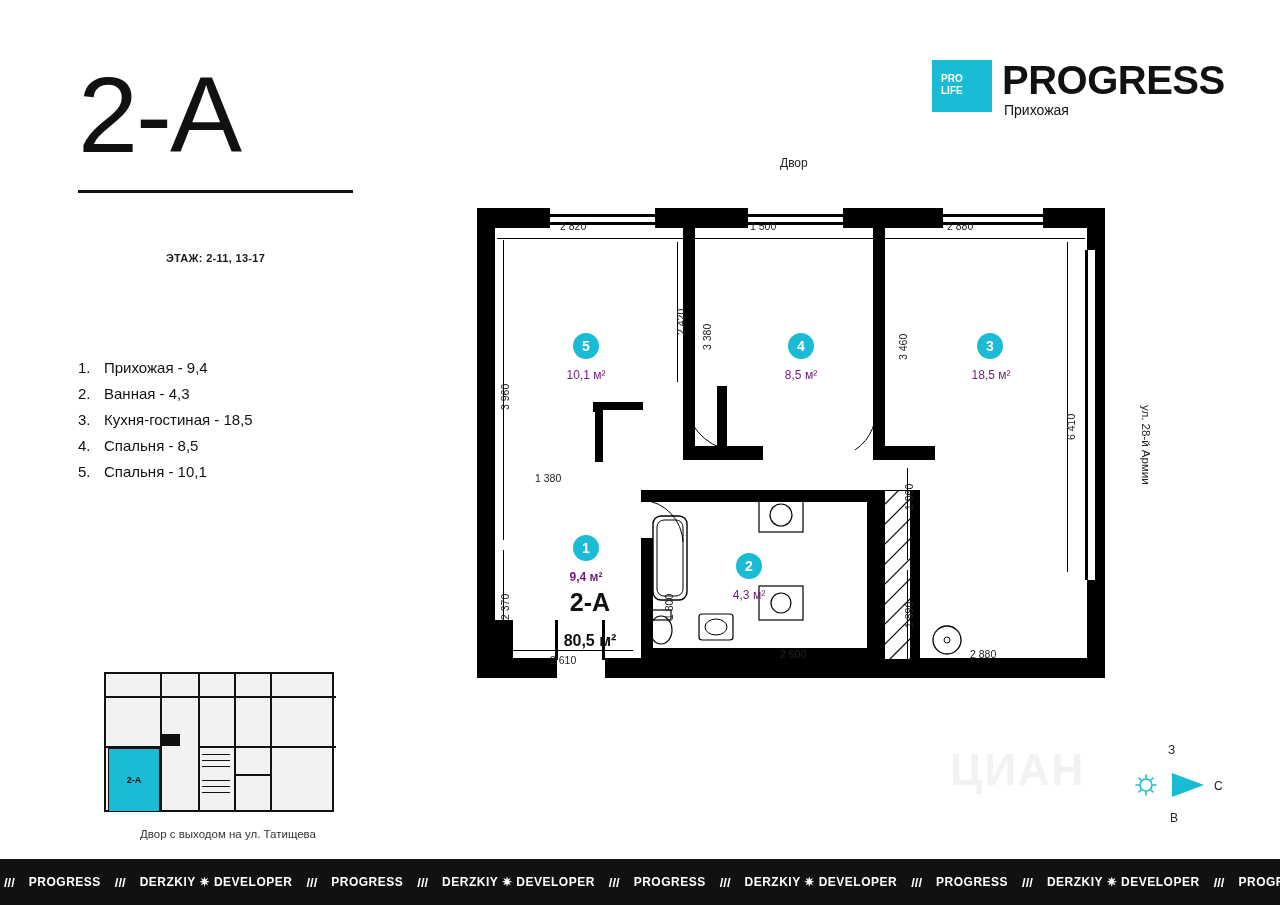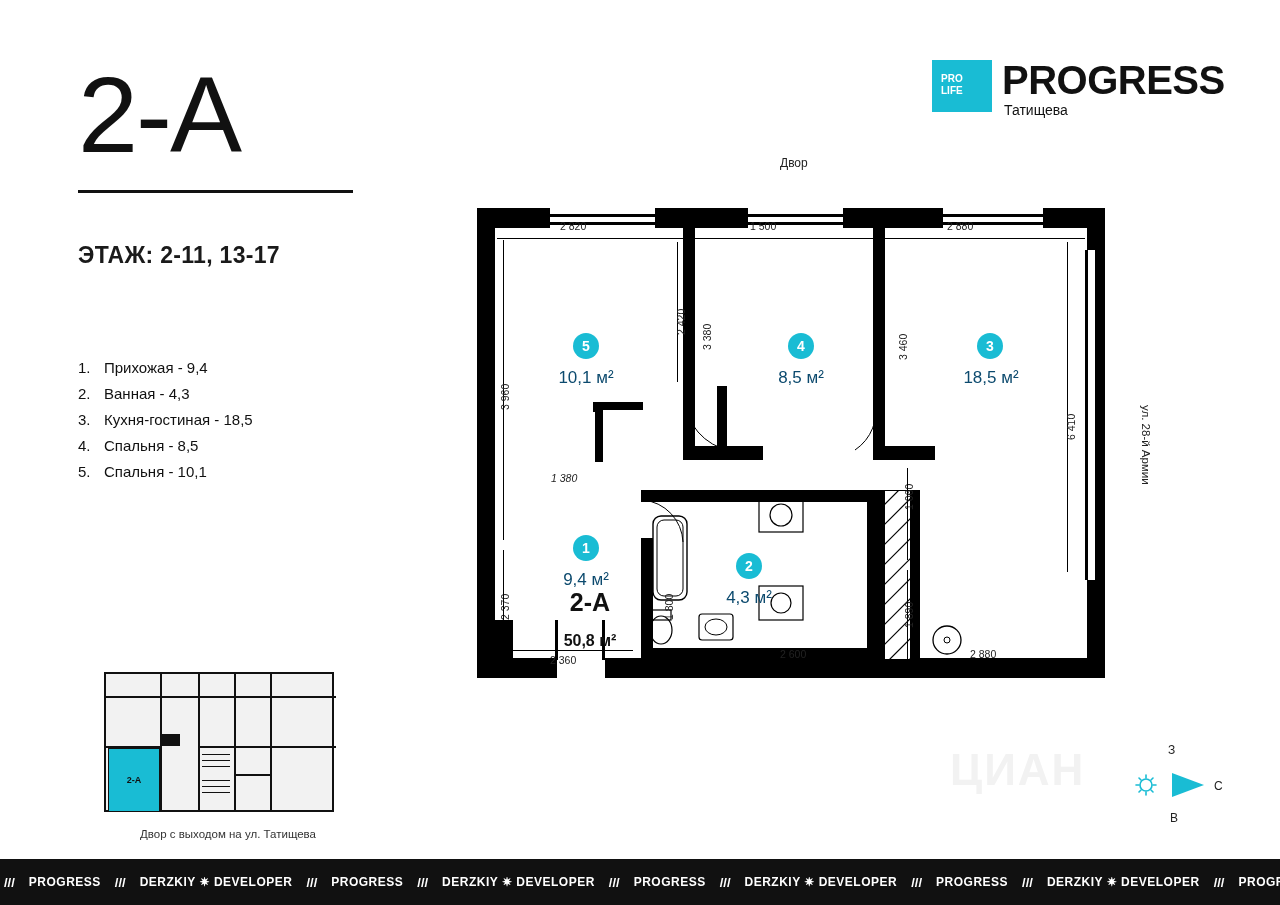--- a/index.html
+++ b/index.html
@@ -24,22 +24,22 @@
   }
   #code-rule {
     position: absolute; left: 78px; top: 190px; width: 275px; height: 3px;
     background: #111;
   }
   #section-label {
     position: absolute; left: 78px; top: 210px; width: 275px;
     text-align: center; font-size: 17px; font-weight: bold; letter-spacing: .3px;
   }
   #floor-label {
-    position: absolute; left: 78px; top: 242px; width: 275px;
-    font-size: 23px; font-weight: bold; letter-spacing: .3px;
+    position: absolute; left: 78px; top: 252px; width: 275px;
+    text-align: center; font-size: 11px; font-weight: bold; letter-spacing: .3px;
   }
 
   #rooms-list {
     position: absolute; left: 78px; top: 355px; width: 320px;
     font-size: 15px; line-height: 26px;
   }
   .room-row { display: flex; }
   .room-num { width: 26px; color: #111; }
   .room-text { color: #111; }
 
@@ -93,21 +93,21 @@
     position: absolute; font-size: 10.5px; color: #222; white-space: nowrap;
   }
   .dim-text.vert { transform-origin: 0 0; transform: rotate(-90deg); }
 
   .badge {
     position: absolute; width: 26px; height: 26px; border-radius: 50%;
     background: #19bcd4; color: #fff; font-size: 14px; font-weight: bold;
     display: flex; align-items: center; justify-content: center;
   }
   .badge-area {
-    position: absolute; font-size: 17px; color: #0c4a6e; white-space: nowrap;
+    position: absolute; font-size: 12px; color: #701a75; white-space: nowrap;
     text-align: center;
   }
 
   #yard-label { position: absolute; left: 780px; top: 156px; font-size: 12px; color: #222; }
   #street-label {
     position: absolute; left: 1152px; top: 405px; font-size: 11.5px; color: #222;
     transform-origin: 0 0; transform: rotate(90deg); white-space: nowrap;
   }
 
   #center-code {
@@ -206,21 +206,21 @@
   </div>
   <div id="keyplan-caption">Двор с выходом на ул. Татищева</div>
 </div>
 
 <div id="logo">
   <div id="logo-mark">
     <div>PRO</div>
     <div>LIFE</div>
   </div>
   <div id="logo-word">PROGRESS</div>
-  <div id="logo-sub">Татищева</div>
+  <div id="logo-sub">Прихожая</div>
 </div>
 
 <div id="yard-label">Двор</div>
 <div id="street-label">ул. 28-й Армии</div>
 
 <div id="floorplan">
 
   <div class="wall" style="left:22px;top:58px;width:18px;height:20px;"></div>
   <div class="wall" style="left:40px;top:58px;width:45px;height:20px;"></div>
   <div class="wall" style="left:85px;top:58px;width:10px;height:20px;"></div>
@@ -328,25 +328,25 @@
   <div class="dim-text" style="left:105px;top:70px;">2 820</div>
 
   <div class="dim-line" style="left:240px;top:88px;width:178px;height:1px;"></div>
   <div class="dim-text" style="left:295px;top:70px;">1 500</div>
 
   <div class="dim-line" style="left:430px;top:88px;width:200px;height:1px;"></div>
   <div class="dim-text" style="left:492px;top:70px;">2 880</div>
 
   <div class="dim-line" style="left:48px;top:90px;width:1px;height:300px;"></div>
   <div class="dim-text vert" style="left:44px;top:260px;">3 960</div>
-  <div class="dim-text" style="left:96px;top:322px;font-style:italic;">1 380</div>
+  <div class="dim-text" style="left:80px;top:322px;">1 380</div>
   <div class="dim-text vert" style="left:44px;top:470px;">2 370</div>
   <div class="dim-line" style="left:48px;top:400px;width:1px;height:108px;"></div>
   <div class="dim-line" style="left:48px;top:500px;width:130px;height:1px;"></div>
-  <div class="dim-text" style="left:95px;top:504px;">2 360</div>
+  <div class="dim-text" style="left:95px;top:504px;">2 610</div>
 
   <div class="dim-line" style="left:222px;top:92px;width:1px;height:140px;"></div>
   <div class="dim-text vert" style="left:220px;top:185px;">2 420</div>
   <div class="dim-text vert" style="left:246px;top:200px;">3 380</div>
   <div class="dim-text vert" style="left:442px;top:210px;">3 460</div>
 
   <div class="dim-line" style="left:612px;top:92px;width:1px;height:330px;"></div>
   <div class="dim-text vert" style="left:610px;top:290px;">6 410</div>
   <div class="dim-text vert" style="left:448px;top:360px;">1 060</div>
   <div class="dim-text vert" style="left:448px;top:478px;">1 890</div>
@@ -368,30 +368,30 @@
   <div class="badge-area" style="left:311px;top:218px;width:70px;">8,5 м²</div>
 
   <div class="badge" style="left:522px;top:183px;">
     <span>3</span>
   </div>
   <div class="badge-area" style="left:496px;top:218px;width:80px;">18,5 м²</div>
 
   <div class="badge" style="left:118px;top:385px;">
     <span>1</span>
   </div>
-  <div class="badge-area" style="left:96px;top:420px;width:70px;">9,4 м²</div>
+  <div class="badge-area" style="left:96px;top:420px;width:70px;font-weight:bold;">9,4 м²</div>
 
   <div class="badge" style="left:281px;top:403px;">
     <span>2</span>
   </div>
   <div class="badge-area" style="left:259px;top:438px;width:70px;">4,3 м²</div>
 </div>
 
 <div id="center-code">2-А</div>
-<div id="center-area">50,8 м²</div>
+<div id="center-area">80,5 м²</div>
 
 <div id="watermark">ЦИАН</div>
 
 <div id="compass">
   <svg style="position:absolute;left:0;top:0;width:110px;height:100px;">
     <polygon points="42,38 74,50 42,62" fill="#19bcd4"></polygon>
     <g stroke="#19bcd4" stroke-width="1.6" stroke-linecap="round">
       <circle cx="16" cy="50" r="6" fill="none"></circle>
       <line x1="16" y1="40" x2="16" y2="43"></line>
       <line x1="16" y1="57" x2="16" y2="60"></line>

